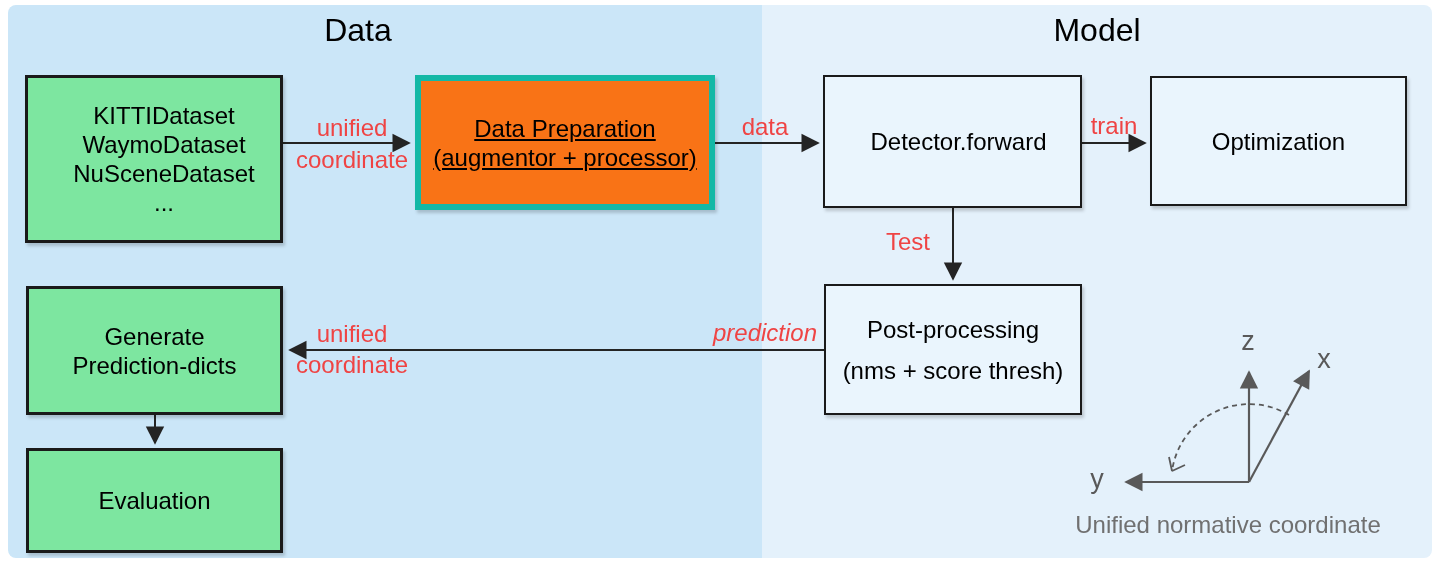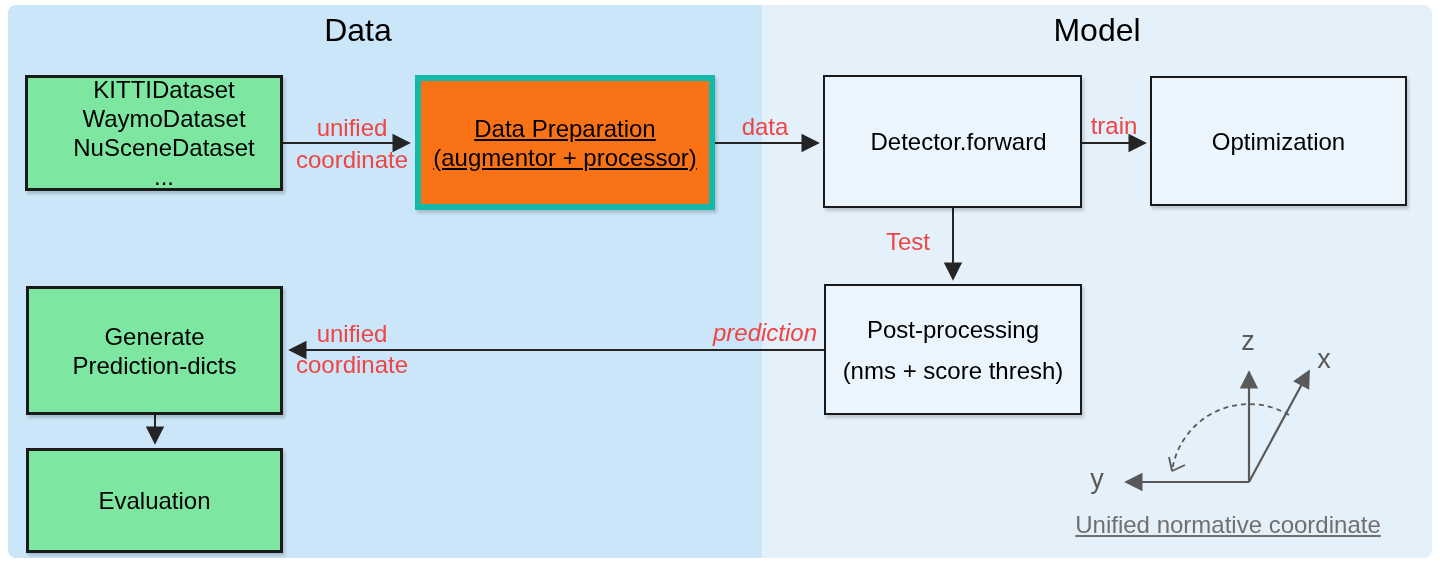--- a/index.html
+++ b/index.html
@@ -24,21 +24,21 @@
   .box-green{background:#7de6a0;border:3px solid #1a1a1a;}
   .box-blue-left{background:#f97316;border:6px solid #14b8a6;text-decoration:underline;}
   .box-blue-right{background:#eaf5fd;border:2px solid #1a1a1a;}
   .edge-label{
     position:absolute;font-size:24px;line-height:28px;text-align:center;color:#ef4444;
   }
   .axis-label{
     position:absolute;font-size:27px;line-height:30px;color:#595959;text-align:center;
   }
   .axes-caption{
-    position:absolute;font-size:24px;line-height:28px;color:#707070;text-align:center;text-decoration:underline;
+    position:absolute;font-size:24px;line-height:28px;color:#707070;text-align:center;
   }
   svg.overlay{position:absolute;left:0;top:0;pointer-events:none;}
 </style>
 </head>
 <body>
 
 <div id="canvas">
 
   <div class="panel panel-data"></div>
   <div class="panel panel-model"></div>
@@ -67,21 +67,21 @@
 
     <g stroke="#595959" stroke-width="2.2" fill="none">
       <line x1="1249" y1="482" x2="1126" y2="482" marker-end="url(#ah-gray)"></line>
       <line x1="1249" y1="482" x2="1249" y2="372" marker-end="url(#ah-gray)"></line>
       <line x1="1249" y1="482" x2="1309" y2="371" marker-end="url(#ah-gray)"></line>
       <path d="M 1289 415 A 78 78 0 0 0 1172 471" stroke-dasharray="5 4" stroke-width="1.8"></path>
       <path d="M 1172 471 L 1169 457 M 1172 471 L 1185 465" stroke-width="1.8"></path>
     </g>
   </svg>
 
-  <div class="box box-green" style="left:25px;top:75px;width:258px;height:116px;padding-left:20px;">
+  <div class="box box-green" style="left:25px;top:75px;width:258px;height:168px;padding-left:20px;">
     <div>KITTIDataset</div>
     <div>WaymoDataset</div>
     <div>NuSceneDataset</div>
     <div>...</div>
   </div>
 
   <div class="box box-blue-left" style="left:415px;top:75px;width:300px;height:135px;">
     <div>Data Preparation</div>
     <div>(augmentor + processor)</div>
   </div>

